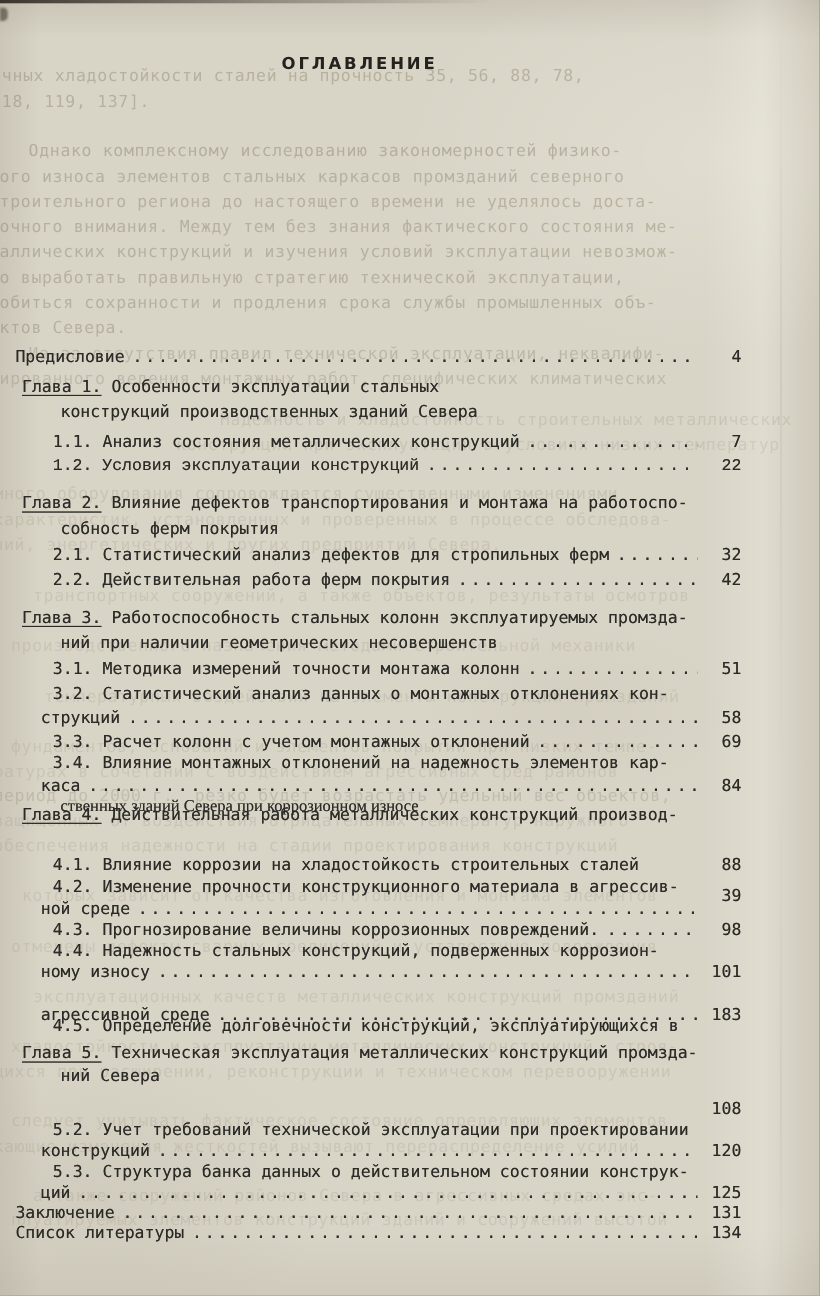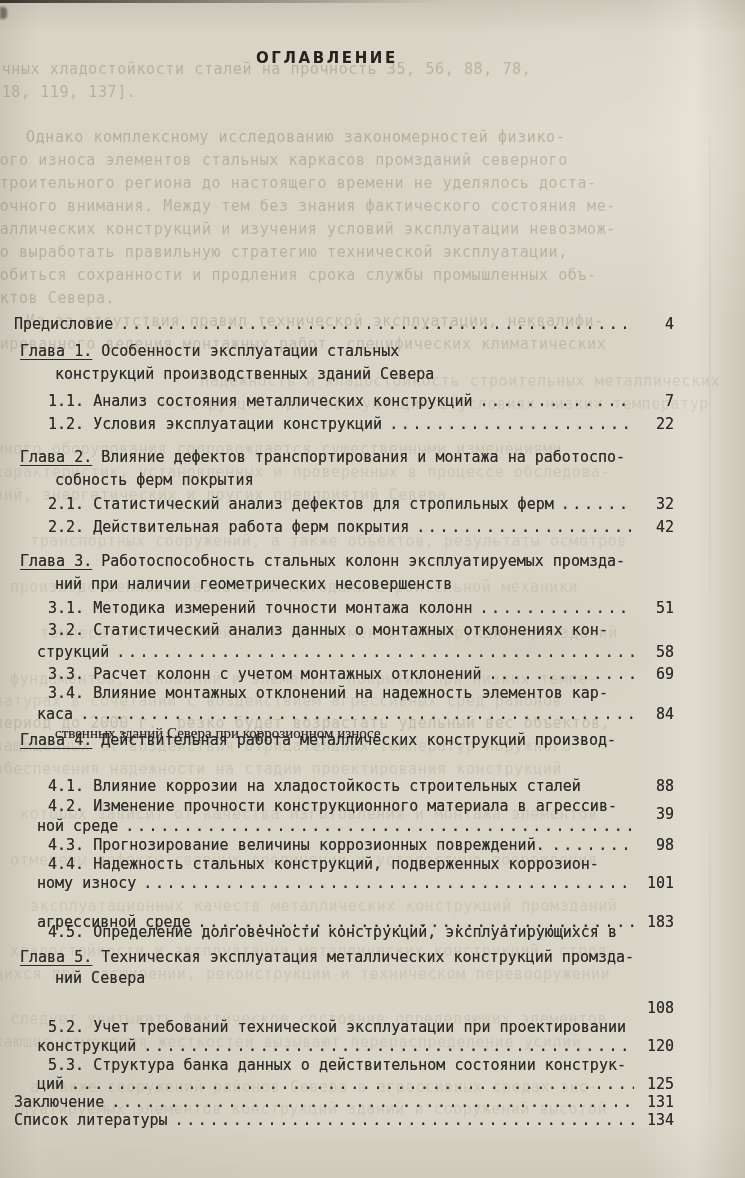--- a/index.html
+++ b/index.html
@@ -110,21 +110,21 @@
       <div class="ghost-line" style="top: 1033px; left: -6px; opacity: 0.12;">кающие изменения жесткостей вызывают перераспределение усилий</div>
       <div class="ghost-line" style="top: 1078px; left: 30px; opacity: 0.12;">а также сооружений районов Севера в агрессивных средах экс-</div>
       <div class="ghost-line" style="top: 1100px; left: 10px; opacity: 0.12;">плуатируемых элементов конструкций зданий и сооружений высотой</div>
     </div>
   <div class="page-title">ОГЛАВЛЕНИЕ</div>
   <div class="toc">
       <div class="toc-row ind-base" style="top: 315px;"><span class="txt">Предисловие</span><span class="dots">..........................................................................................</span><span class="pg">4</span></div>
       <div class="toc-row ind-chap" style="top: 342px;"><span class="chap-label">Глава 1.</span><span class="txt"> Особенности эксплуатации стальных</span></div>
       <div class="toc-row ind-chapcont" style="top: 365px;"><span class="txt">конструкций производственных зданий Севера</span></div>
       <div class="toc-row ind-sub" style="top: 392px;"><span class="txt">1.1. Анализ состояния металлических конструкций</span><span class="dots">..........................................................................................</span><span class="pg">7</span></div>
-      <div class="toc-row ind-sub" style="top: 415px;"><span class="txt">1.2. Условия эксплуатации конструкций</span><span class="dots">..........................................................................................</span><span class="pg">22</span></div>
+      <div class="toc-row ind-sub" style="top: 415px; font-family: Liberation Mono, monospace;"><span class="txt">1.2. Условия эксплуатации конструкций</span><span class="dots">..........................................................................................</span><span class="pg">22</span></div>
       <div class="toc-row ind-chap" style="top: 448px;"><span class="chap-label">Глава 2.</span><span class="txt"> Влияние дефектов транспортирования и монтажа на работоспо-</span></div>
       <div class="toc-row ind-chapcont" style="top: 471px;"><span class="txt">собность ферм покрытия</span></div>
       <div class="toc-row ind-sub" style="top: 495px;"><span class="txt">2.1. Статистический анализ дефектов для стропильных ферм</span><span class="dots">..........................................................................................</span><span class="pg">32</span></div>
       <div class="toc-row ind-sub" style="top: 518px;"><span class="txt">2.2. Действительная работа ферм покрытия</span><span class="dots">..........................................................................................</span><span class="pg">42</span></div>
       <div class="toc-row ind-chap" style="top: 552px;"><span class="chap-label">Глава 3.</span><span class="txt"> Работоспособность стальных колонн эксплуатируемых промзда-</span></div>
       <div class="toc-row ind-chapcont" style="top: 575px;"><span class="txt">ний при наличии геометрических несовершенств</span></div>
       <div class="toc-row ind-sub" style="top: 599px;"><span class="txt">3.1. Методика измерений точности монтажа колонн</span><span class="dots">..........................................................................................</span><span class="pg">51</span></div>
       <div class="toc-row ind-sub" style="top: 621px;"><span class="txt">3.2. Статистический анализ данных о монтажных отклонениях кон-</span></div>
       <div class="toc-row ind-subcont" style="top: 643px;"><span class="txt">струкций</span><span class="dots">..........................................................................................</span><span class="pg">58</span></div>
       <div class="toc-row ind-sub" style="top: 665px;"><span class="txt">3.3. Расчет колонн с учетом монтажных отклонений</span><span class="dots">..........................................................................................</span><span class="pg">69</span></div>

